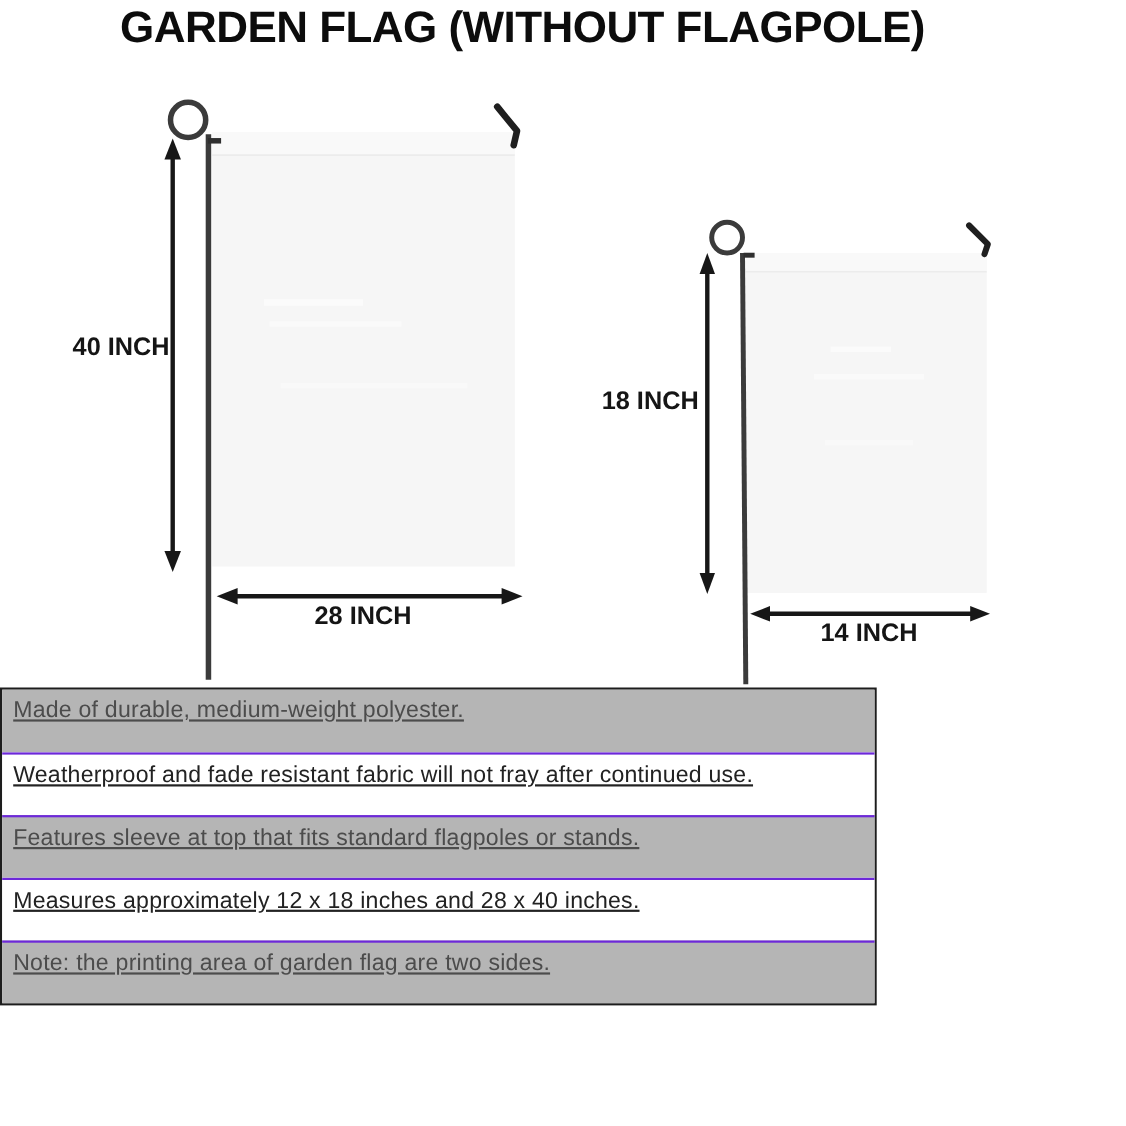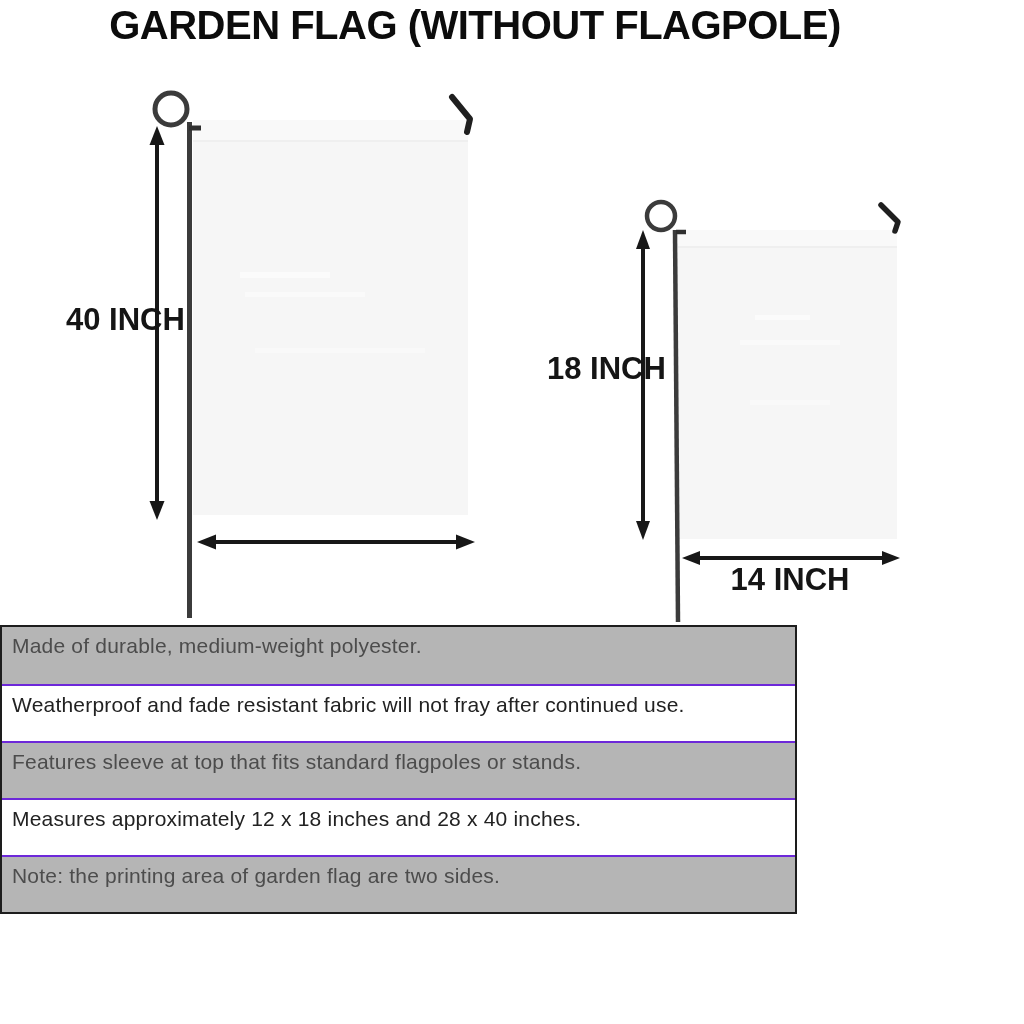--- a/index.html
+++ b/index.html
@@ -18,39 +18,40 @@
   .title-line1{
     font-size:40px;font-weight:800;letter-spacing:-0.5px;line-height:1.05;
   }
   .title-line2{
     font-size:36px;font-weight:800;letter-spacing:-0.5px;line-height:1.05;
   }
   
   .diagram-svg{position:absolute;left:0;top:0;}
   
   .dim-label{
-    position:absolute;color:#151515;font-weight:700;font-size:31px;
+    position:absolute;color:#151515;font-weight:700;font-size:23px;
     white-space:nowrap;
   }
   .dim-40{left:66px;top:302px;}
   .dim-28{left:250px;top:546px;width:160px;text-align:center;}
   .dim-18{left:547px;top:351px;}
   .dim-12{left:710px;top:562px;width:160px;text-align:center;}
   
   .feature-table{
     position:absolute;left:0;top:625px;width:797px;
     border:2px solid #1d1d1d;
     box-sizing:border-box;
   }
   .feature-row{
     height:57px;
     box-sizing:border-box;
     padding:7px 10px 0 10px;
     font-size:21px;
     letter-spacing:0.2px;
+    text-decoration:underline;
   }
   .feature-row + .feature-row{border-top:2px solid #6d28d9;}
   .row-gray{background:#b5b5b5;color:#4c4c4c;}
   .row-white{background:#ffffff;color:#222222;}
 </style>
 </head>
 <body>
 
 <div class="canvas">
 
@@ -117,20 +118,21 @@
 
       <g>
         <line x1="696" y1="558" x2="886" y2="558" stroke="#171717" stroke-width="4"></line>
         <polygon points="682,558 700,551 700,565" fill="#171717"></polygon>
         <polygon points="900,558 882,551 882,565" fill="#171717"></polygon>
       </g>
     </g>
   </svg>
 
   <div class="dim-label dim-40">40 INCH</div>
+  <div class="dim-label dim-28">28 INCH</div>
   <div class="dim-label dim-18">18 INCH</div>
   <div class="dim-label dim-12">14 INCH</div>
 
   <div class="feature-table">
     <div class="feature-row row-gray">Made of durable, medium-weight polyester.</div>
     <div class="feature-row row-white">Weatherproof and fade resistant fabric will not fray after continued use.</div>
     <div class="feature-row row-gray">Features sleeve at top that fits standard flagpoles or stands.</div>
     <div class="feature-row row-white">Measures approximately 12 x 18 inches and 28 x 40 inches.</div>
     <div class="feature-row row-gray">Note: the printing area of garden flag are two sides.</div>
   </div>

